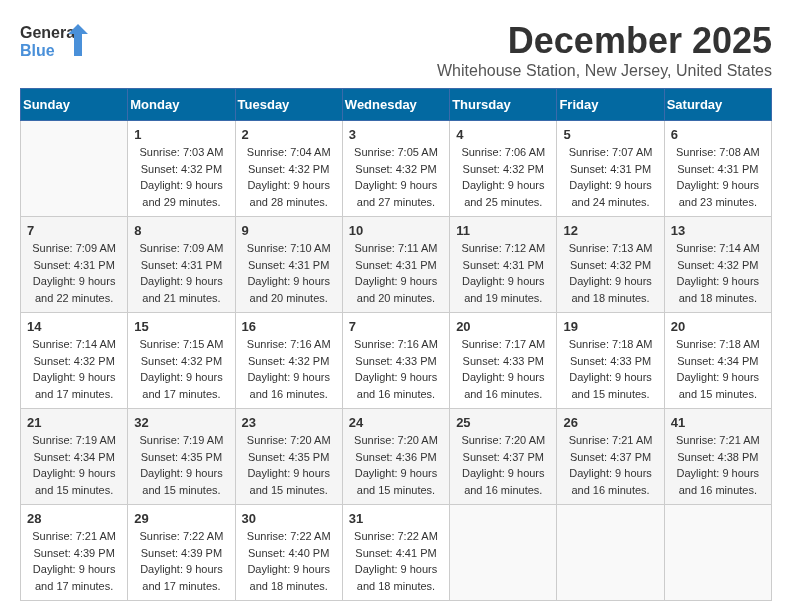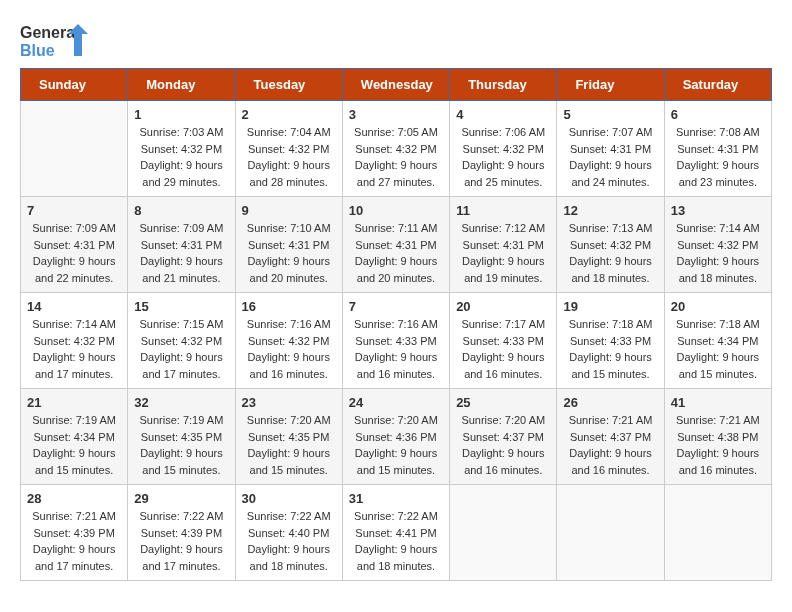--- a/index.html
+++ b/index.html
@@ -32,25 +32,25 @@
     .subtitle {
       font-size: 16px;
       color: #555;
     }
     table {
       width: 100%;
       border-collapse: collapse;
       table-layout: fixed;
     }
     thead tr th {
-      background-color: #c2410c;
+      background-color: #0369a1;
       color: #fff;
       font-size: 13px;
       font-weight: bold;
-      padding: 8px 18px;
+      padding: 8px 2px;
       text-align: left;
       border: 1px solid #3a6aaa;
     }
     tbody tr td {
       vertical-align: top;
       padding: 6px 6px;
       border: 1px solid #ccc;
       font-size: 11px;
       color: #333;
       background: #fff;
@@ -81,20 +81,22 @@
 
 <div class="header-area">
   <div class="logo">
       <svg width="70" height="40" viewBox="0 0 70 40">
         <text x="0" y="18" font-size="16" font-weight="bold" fill="#333" font-family="Arial">General</text>
         <text x="0" y="36" font-size="16" font-weight="bold" fill="#4a90d9" font-family="Arial">Blue</text>
         <polygon points="58,4 68,14 62,14 62,36 54,36 54,14 48,14" fill="#4a90d9"></polygon>
       </svg>
     </div>
   <div class="title-area">
+    <div class="main-title">December 2025</div>
+    <div class="subtitle">Whitehouse Station, New Jersey, United States</div>
   </div>
 </div>
 
 <table>
   <thead>
     <tr>
     <th>Sunday</th>
         <th>Monday</th>
         <th>Tuesday</th>
         <th>Wednesday</th>

